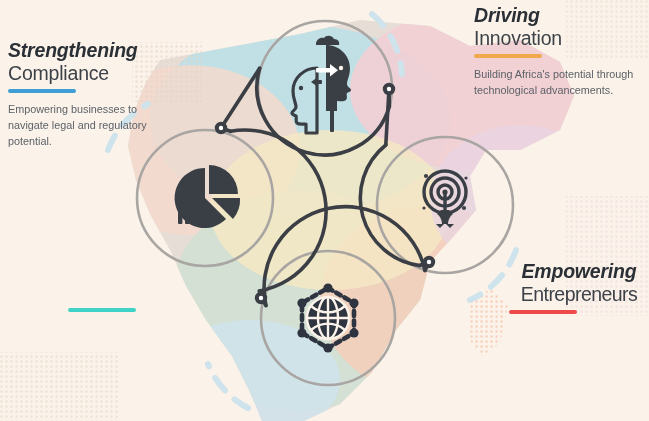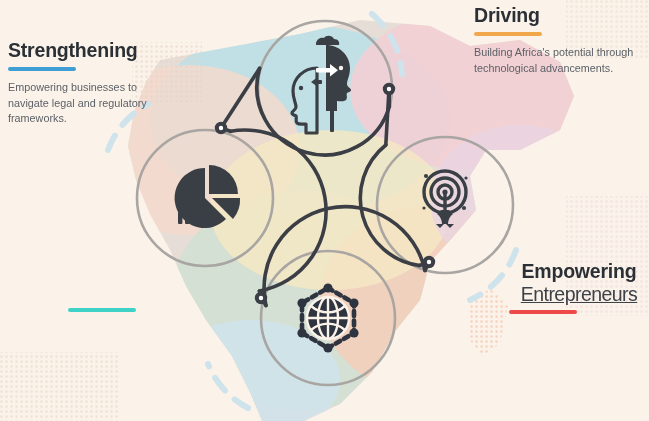--- a/index.html
+++ b/index.html
@@ -34,20 +34,21 @@
     position: absolute;
     z-index: 5;
   }
   .heading-line1 {
     font-size: 19.5px;
     font-weight: bold;
     color: #2b3036;
     letter-spacing: -0.2px;
     line-height: 1.12;
     white-space: nowrap;
+    font-style: italic;
   }
   .heading-line2 {
     font-size: 19.5px;
     font-weight: normal;
     color: #3c4248;
     letter-spacing: -0.2px;
     line-height: 1.14;
     white-space: nowrap;
   }
   .underline {
@@ -66,21 +67,21 @@
   #block-compliance    { left: 8px;   top: 40px;  width: 150px; }
   #block-innovation    { left: 474px; top: 5px;   width: 168px; }
   #block-collaboration { left: 68px;  top: 303px; width: 160px; }
   #block-entrepreneurs { left: 509px; top: 261px; width: 140px; text-align: center; }
 
   #block-compliance .underline    { width: 68px; }
   #block-innovation .underline    { width: 68px; }
   #block-collaboration .underline { width: 68px; }
   #block-entrepreneurs .underline { width: 68px; }
 
-  #block-entrepreneurs .heading-line2 { letter-spacing: -0.55px; text-decoration: underline; }
+  #block-entrepreneurs .heading-line2 { letter-spacing: -0.55px; }
 </style>
 </head>
 <body>
 
 <div id="infographic" style="background: rgb(251, 243, 233);">
 
   <svg id="bg-layer" viewBox="0 0 649 421" aria-hidden="true">
     <defs>
       <pattern id="halftone" width="5" height="5" patternUnits="userSpaceOnUse">
         <rect width="5" height="5" fill="none"></rect>
@@ -261,26 +262,28 @@
         <line x1="328" y1="297" x2="328" y2="339"></line>
         <ellipse cx="328" cy="318" rx="10" ry="21"></ellipse>
         <path d="M311,306 a 26 26 0 0 0 34,0"></path>
         <path d="M311,330 a 26 26 0 0 1 34,0"></path>
       </g>
     </g>
   </svg>
 
   <div class="text-block" id="block-compliance">
     <div class="heading-line1">Strengthening</div>
+    <div class="heading-line2">Compliance</div>
     <div class="underline" id="ul-compliance" style="background: rgb(63, 159, 212);"></div>
-    <div class="body-text">Empowering businesses to navigate legal and regulatory frameworks.</div>
+    <div class="body-text">Empowering businesses to navigate legal and regulatory potential.</div>
   </div>
 
   <div class="text-block" id="block-innovation">
     <div class="heading-line1">Driving</div>
+    <div class="heading-line2">Innovation</div>
     <div class="underline" id="ul-innovation" style="background: rgb(240, 168, 75);"></div>
     <div class="body-text">Building Africa's potential through technological advancements.</div>
   </div>
 
   <div class="text-block" id="block-collaboration">
     <div class="underline" id="ul-collaboration" style="background: rgb(63, 210, 199);"></div>
   </div>
 
   <div class="text-block" id="block-entrepreneurs">
     <div class="heading-line1">Empowering</div>

